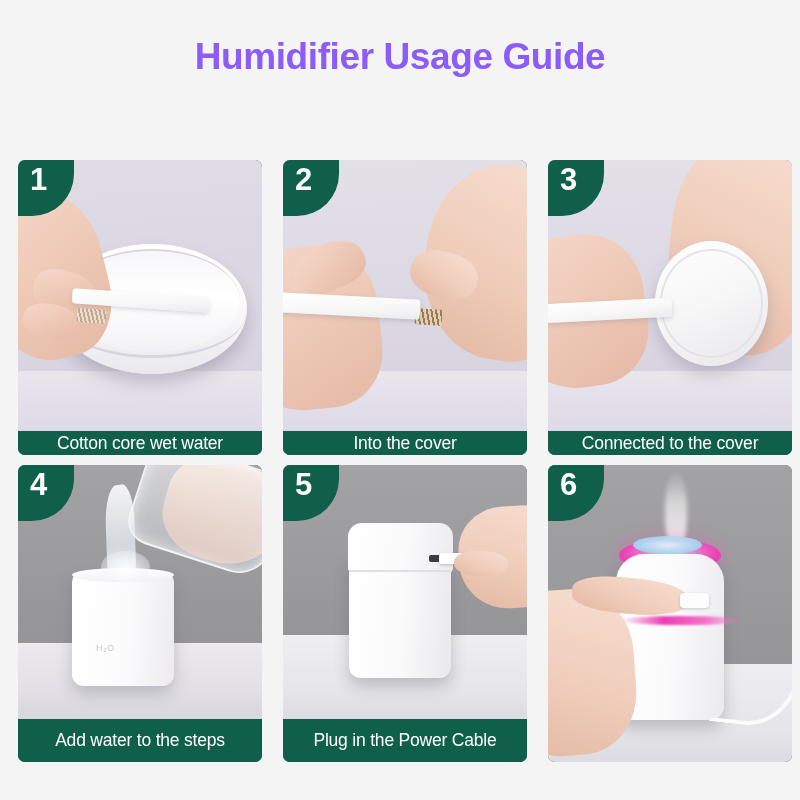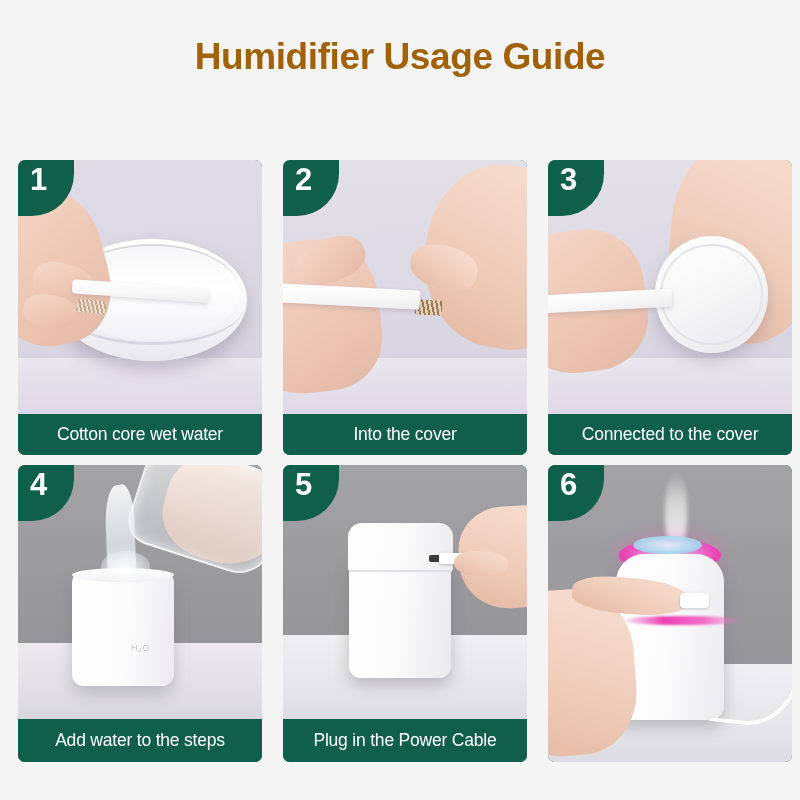--- a/index.html
+++ b/index.html
@@ -7,21 +7,21 @@
     width: 800px; height: 800px;
     background: #f4f4f4;
     font-family: "Liberation Sans", sans-serif;
     overflow: hidden;
   }
   .page { position: relative; width: 800px; height: 800px; background: #f4f4f4; }
 
   
   .header { text-align: center; padding-top: 38px; }
   .title {
-    font-size: 37px; font-weight: bold; color: #a16207;
+    font-size: 37px; font-weight: bold; color: #8b5cf6;
     letter-spacing: -0.4px; line-height: 1.05;
   }
   .subtitle {
     margin-top: 16px; font-size: 16.5px; color: #3e4a45; font-weight: 400;
   }
 
   
   .grid {
     position: absolute; left: 18px; top: 160px;
     width: 774px; height: 602px;
@@ -30,21 +30,21 @@
     grid-template-rows: 295px 297px;
     column-gap: 21px; row-gap: 10px;
   }
   .card {
     position: relative; overflow: hidden; border-radius: 7px;
     display: flex; flex-direction: column;
     background: #0f5f4b;
   }
   .photo { position: relative; flex: 1 1 auto; overflow: hidden; }
   .caption {
-    height: 41px; background: #0f5f4b; color: #ffffff;
+    height: 24px; background: #0f5f4b; color: #ffffff;
     display: flex; align-items: center; justify-content: center;
     font-size: 17.5px; font-weight: 500; letter-spacing: -0.2px;
     white-space: nowrap;
   }
   .card.r2 .caption { height: 43px; }
   .badge {
     position: absolute; left: 0; top: 0; z-index: 30;
     width: 56px; height: 56px; background: #0f5f4b;
     border-bottom-right-radius: 42px;
     color: #fff; font-size: 31px; font-weight: bold;
@@ -185,21 +185,21 @@
     background: linear-gradient(95deg,#ffffff 0%,#fbfbfc 55%,#eceaef 100%);
     box-shadow: 0 8px 16px rgba(100,98,108,.3);
   }
   .s4-tank-top {
     left: 22%; top: 40.5%; width: 42%; height: 5.5%;
     border-radius: 50%;
     background: linear-gradient(180deg,#ffffff 0%,#f1f0f3 100%);
   }
   .s4-h2o {
     left: 32%; top: 70%; width: 22%; font-size: 9px;
-    color: #c9c7cf; letter-spacing: .6px; text-align: right;
+    color: #c9c7cf; letter-spacing: .6px; text-align: left;
   }
   .s4-glass {
     left: 48%; top: -4%; width: 60%; height: 42%;
     border-radius: 12px 10px 34px 24px;
     background: linear-gradient(160deg,rgba(255,255,255,.62) 0%,rgba(226,228,232,.5) 55%,rgba(205,208,214,.48) 100%);
     border: 2px solid rgba(255,255,255,.75);
     transform: rotate(18deg);
     box-shadow: inset 0 0 14px rgba(255,255,255,.7);
   }
   .s4-hand {

